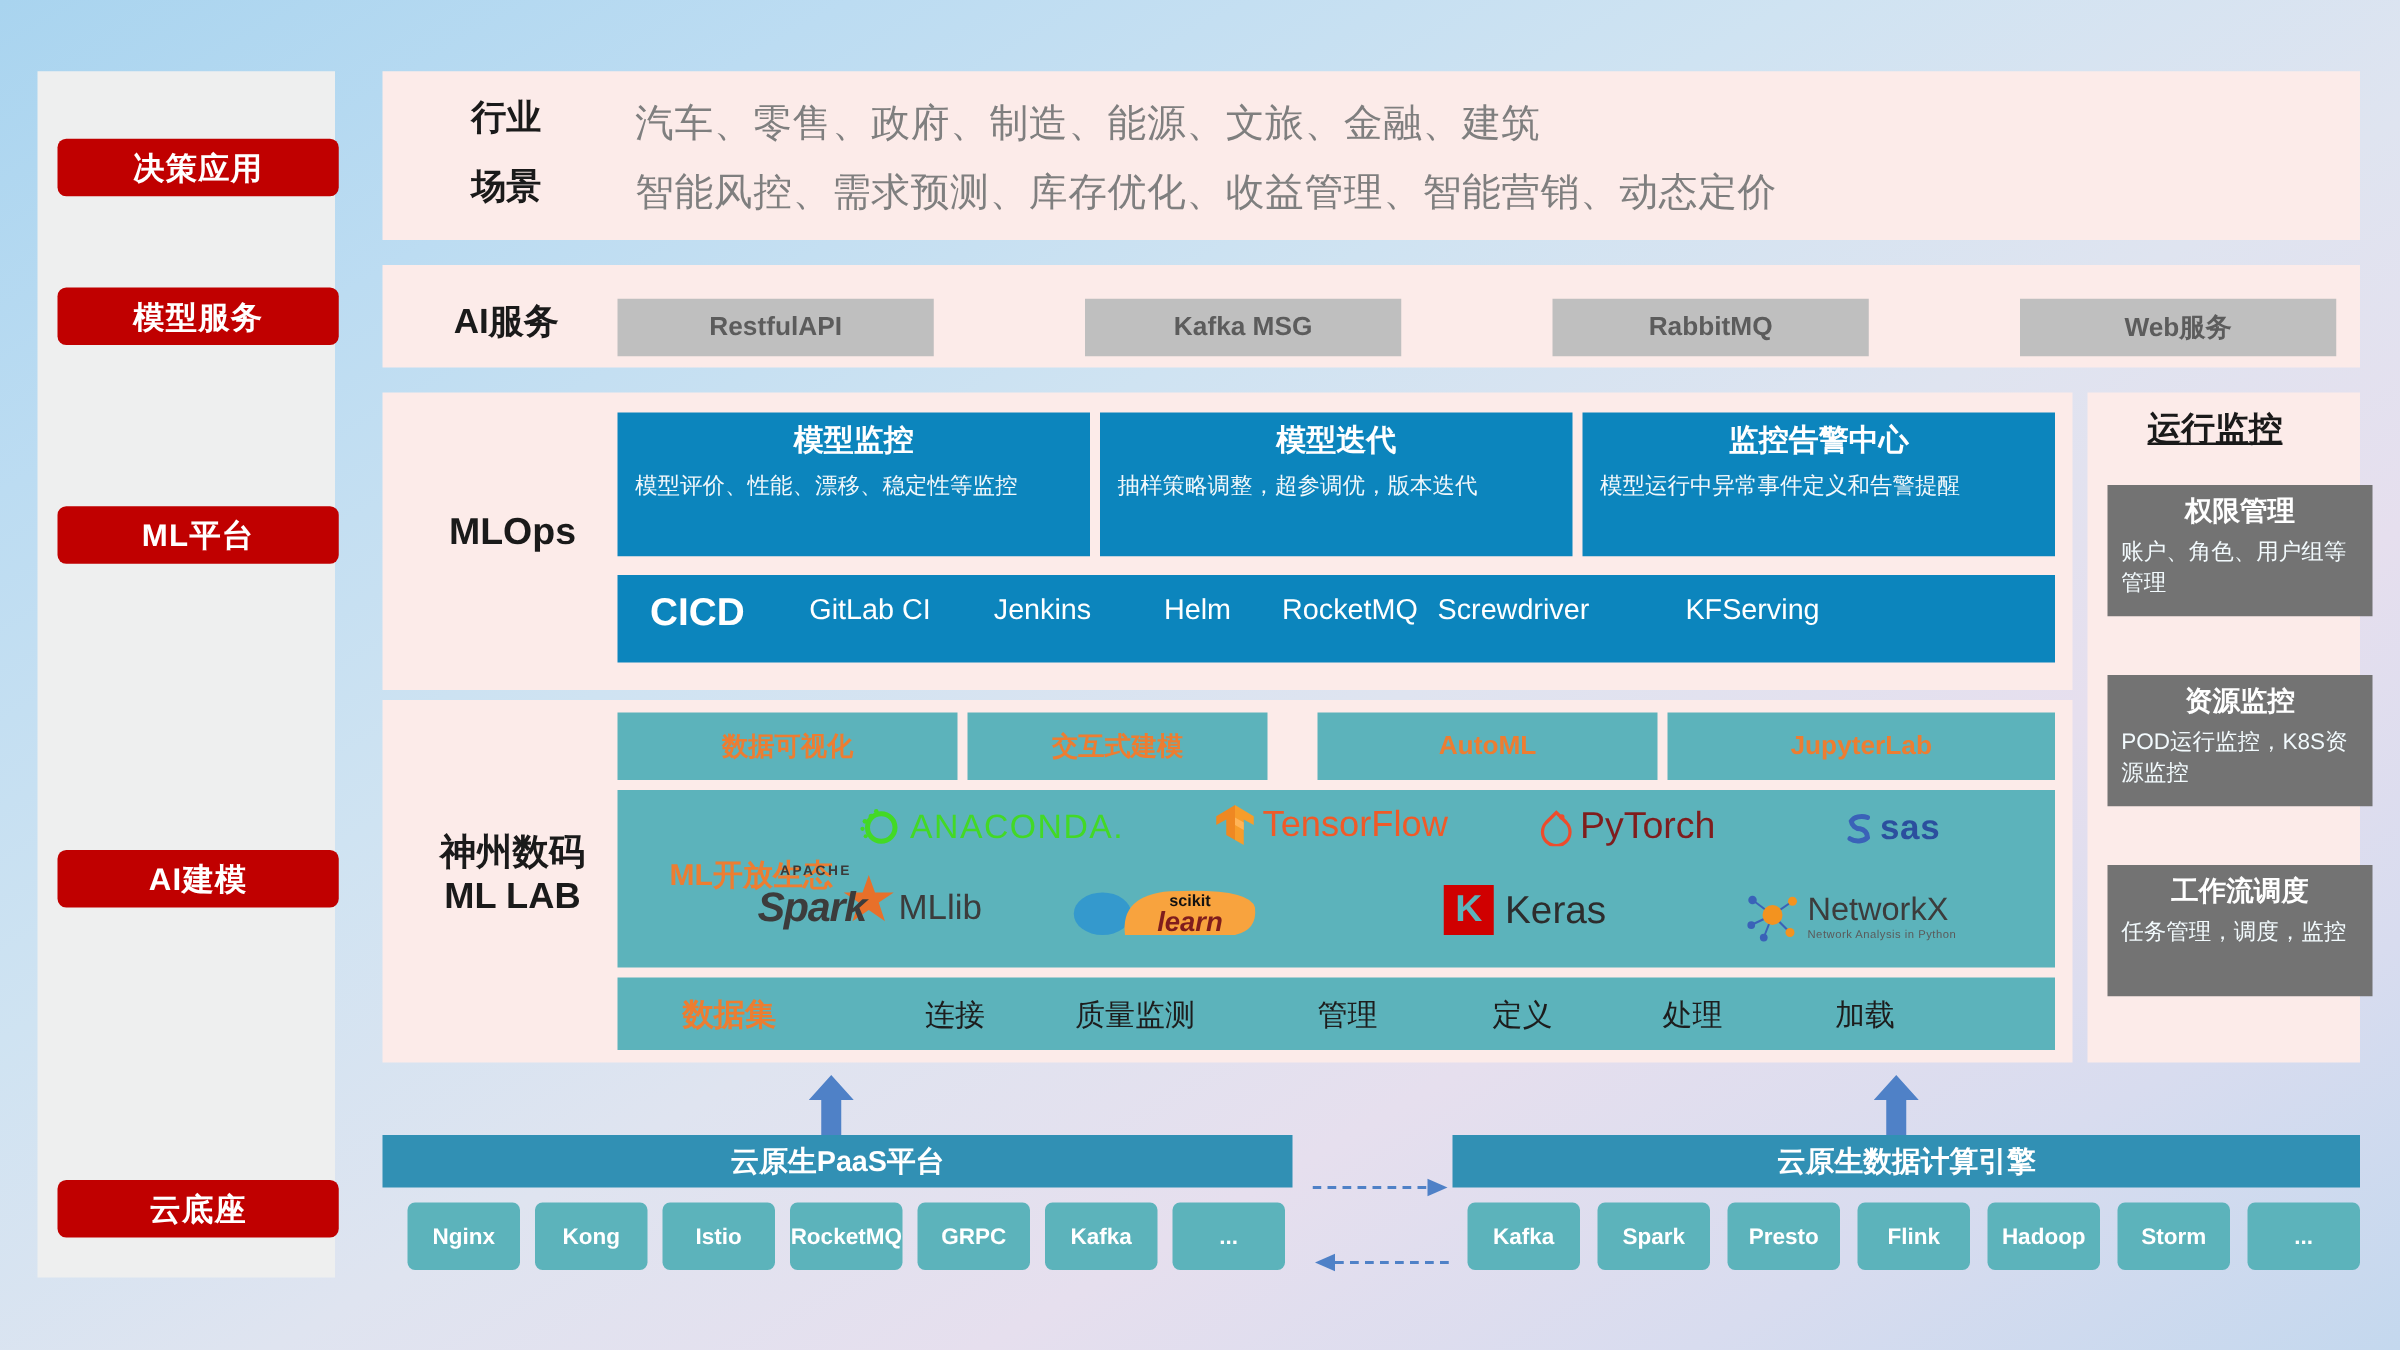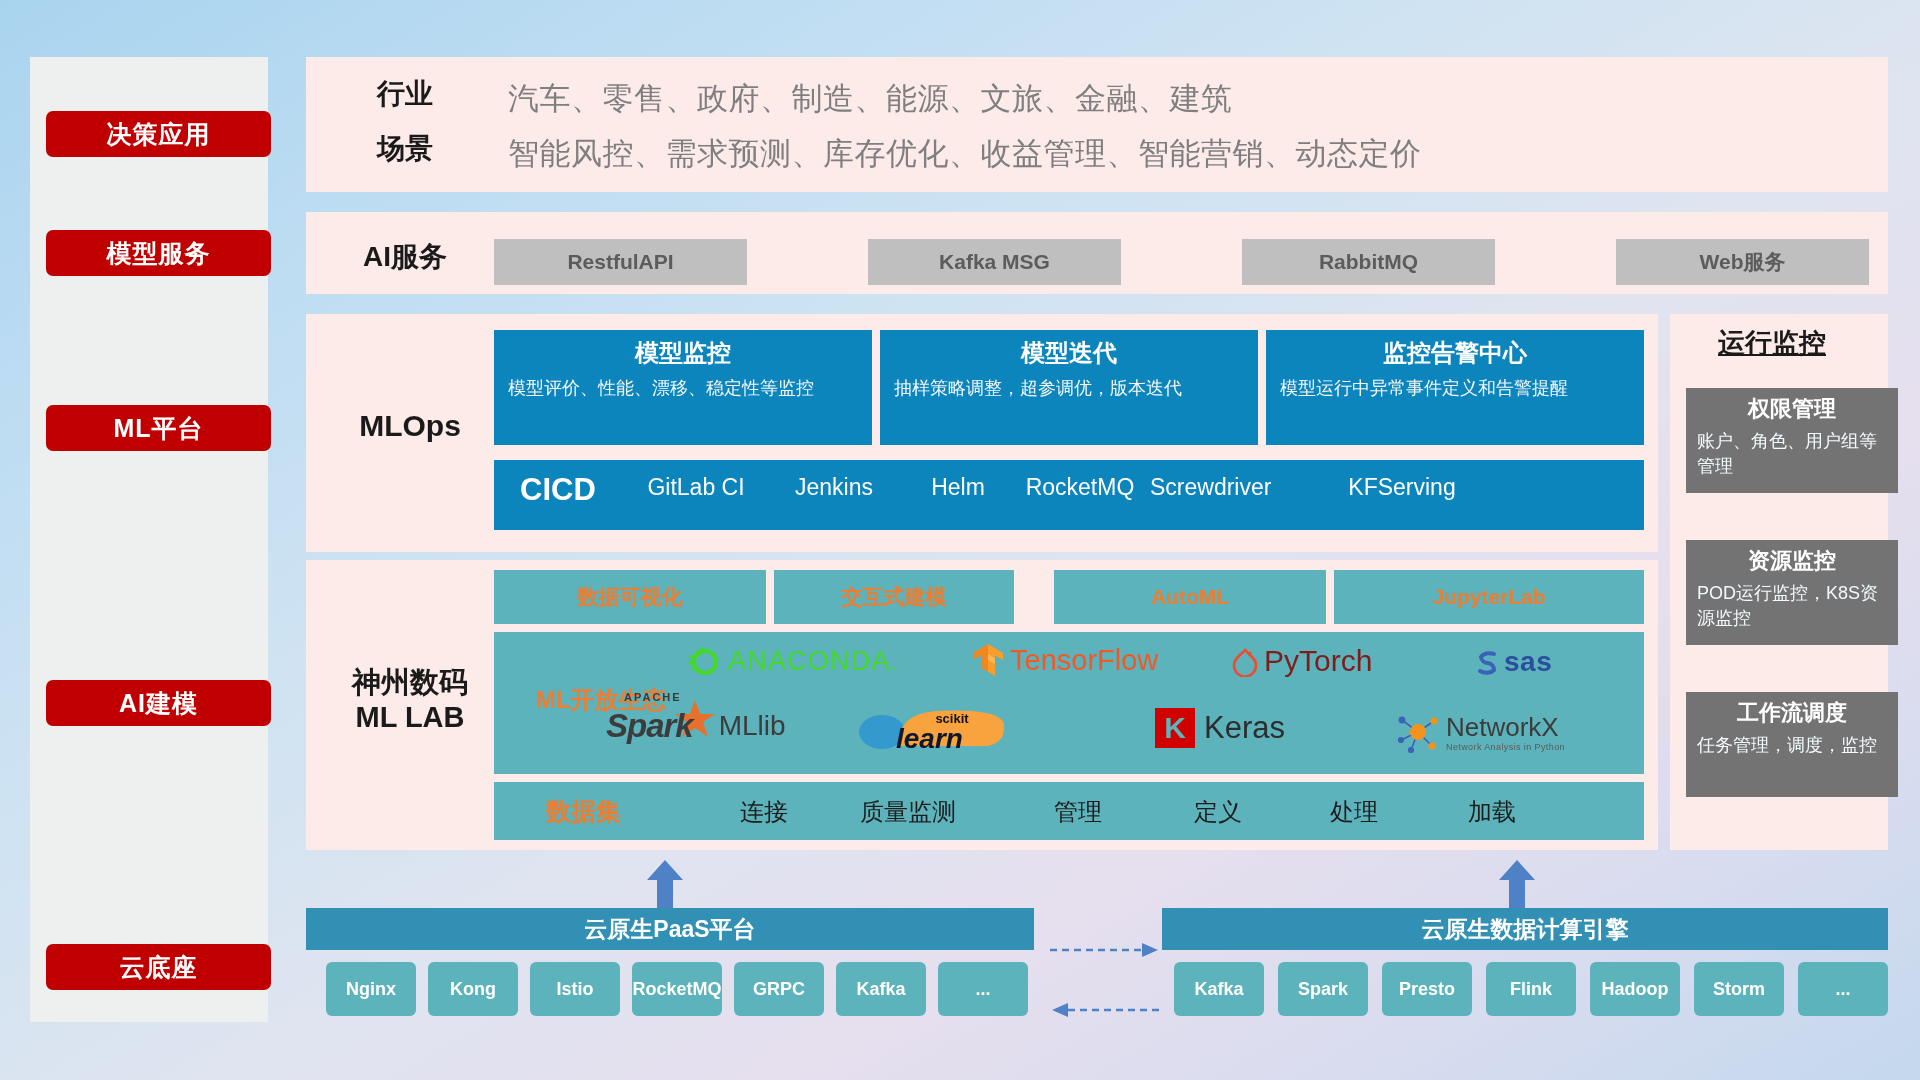--- a/index.html
+++ b/index.html
@@ -266,21 +266,21 @@
 
     <div class="logo" style="left:364px;top:78px;">
       <svg width="50" height="40" viewBox="0 0 50 40">
         <ellipse cx="24" cy="21" rx="23" ry="17" fill="#3499cd"></ellipse>
       </svg>
       <span style="position:relative;display:inline-block;margin-left:-12px;">
         <svg width="112" height="42" viewBox="0 0 112 42" style="position:absolute;left:0;top:-2px;z-index:0;">
           <path d="M4 38 Q0 6 40 3 Q104 0 108 16 Q110 34 92 38 Z" fill="#f8a33e"></path>
         </svg>
         <span style="position:relative;z-index:1;display:block;width:112px;text-align:center;color:#111;font-size:13px;font-weight:bold;padding-top:1px;">scikit</span>
-        <span style="position:relative;z-index:1;display:block;width:112px;text-align:left;color:#0f172a;font-size:28px;font-style:italic;font-weight:bold;line-height:.9;">learn</span>
+        <span style="position:relative;z-index:1;display:block;width:112px;text-align:center;color:#7f1d1d;font-size:22px;font-style:italic;font-weight:bold;line-height:.9;">learn</span>
       </span>
     </div>
 
     <div class="logo" style="left:661px;top:76px;">
       <span style="background:#d00000;color:#5cb3bb;font-size:30px;font-weight:bold;
                    width:40px;height:40px;display:flex;align-items:center;justify-content:center;">K</span>
       <span style="color:#2d2d2d;font-size:31px;font-weight:300;margin-left:9px;">Keras</span>
     </div>
 
     <div class="logo" style="left:900px;top:80px;">

